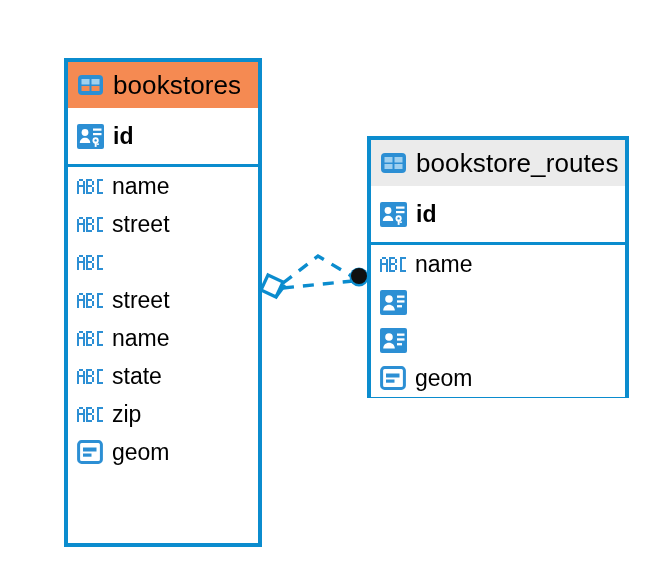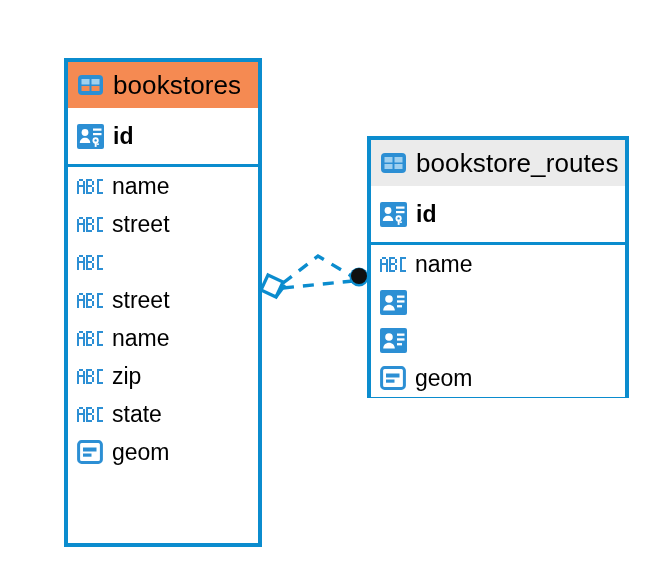--- a/index.html
+++ b/index.html
@@ -189,41 +189,41 @@
           <rect x="15" y="2" width="2" height="4" fill="#2c8fd4"></rect>
           <rect x="11" y="6" width="4" height="2" fill="#2c8fd4"></rect>
           <rect x="15" y="8" width="2" height="5" fill="#2c8fd4"></rect>
           <rect x="11" y="13" width="4" height="2" fill="#2c8fd4"></rect>
           <rect x="20" y="2" width="2" height="11" fill="#2c8fd4"></rect>
           <rect x="22" y="0" width="4" height="2" fill="#2c8fd4"></rect>
           <rect x="22" y="13" width="4" height="2" fill="#2c8fd4"></rect>
           <rect x="20" y="0" width="2" height="2" fill="#2c8fd4"></rect>
           <rect x="20" y="13" width="2" height="2" fill="#2c8fd4"></rect>
         </svg>
+        <span class="field-label">state</span>
+      </div>
+      <div class="field-row">
+        <svg class="icon" width="26" height="15" viewBox="0 0 26 15">
+          <rect x="0" y="2" width="2" height="13" fill="#2c8fd4"></rect>
+          <rect x="2" y="0" width="4" height="2" fill="#2c8fd4"></rect>
+          <rect x="6" y="2" width="2" height="13" fill="#2c8fd4"></rect>
+          <rect x="2" y="6" width="4" height="2" fill="#2c8fd4"></rect>
+          <rect x="9" y="0" width="2" height="15" fill="#2c8fd4"></rect>
+          <rect x="11" y="0" width="4" height="2" fill="#2c8fd4"></rect>
+          <rect x="15" y="2" width="2" height="4" fill="#2c8fd4"></rect>
+          <rect x="11" y="6" width="4" height="2" fill="#2c8fd4"></rect>
+          <rect x="15" y="8" width="2" height="5" fill="#2c8fd4"></rect>
+          <rect x="11" y="13" width="4" height="2" fill="#2c8fd4"></rect>
+          <rect x="20" y="2" width="2" height="11" fill="#2c8fd4"></rect>
+          <rect x="22" y="0" width="4" height="2" fill="#2c8fd4"></rect>
+          <rect x="22" y="13" width="4" height="2" fill="#2c8fd4"></rect>
+          <rect x="20" y="0" width="2" height="2" fill="#2c8fd4"></rect>
+          <rect x="20" y="13" width="2" height="2" fill="#2c8fd4"></rect>
+        </svg>
         <span class="field-label">zip</span>
-      </div>
-      <div class="field-row">
-        <svg class="icon" width="26" height="15" viewBox="0 0 26 15">
-          <rect x="0" y="2" width="2" height="13" fill="#2c8fd4"></rect>
-          <rect x="2" y="0" width="4" height="2" fill="#2c8fd4"></rect>
-          <rect x="6" y="2" width="2" height="13" fill="#2c8fd4"></rect>
-          <rect x="2" y="6" width="4" height="2" fill="#2c8fd4"></rect>
-          <rect x="9" y="0" width="2" height="15" fill="#2c8fd4"></rect>
-          <rect x="11" y="0" width="4" height="2" fill="#2c8fd4"></rect>
-          <rect x="15" y="2" width="2" height="4" fill="#2c8fd4"></rect>
-          <rect x="11" y="6" width="4" height="2" fill="#2c8fd4"></rect>
-          <rect x="15" y="8" width="2" height="5" fill="#2c8fd4"></rect>
-          <rect x="11" y="13" width="4" height="2" fill="#2c8fd4"></rect>
-          <rect x="20" y="2" width="2" height="11" fill="#2c8fd4"></rect>
-          <rect x="22" y="0" width="4" height="2" fill="#2c8fd4"></rect>
-          <rect x="22" y="13" width="4" height="2" fill="#2c8fd4"></rect>
-          <rect x="20" y="0" width="2" height="2" fill="#2c8fd4"></rect>
-          <rect x="20" y="13" width="2" height="2" fill="#2c8fd4"></rect>
-        </svg>
-        <span class="field-label">state</span>
       </div>
       <div class="field-row">
         <svg class="icon" width="26" height="24" viewBox="0 0 26 24">
           <rect x="1.6" y="1.6" width="22.8" height="20.8" rx="3" fill="#ffffff" stroke="#2c8fd4" stroke-width="3"></rect>
           <rect x="6" y="7.5" width="13.5" height="4" fill="#2c8fd4"></rect>
           <rect x="6" y="13.5" width="8.5" height="3.2" fill="#2c8fd4"></rect>
         </svg>
         <span class="field-label">geom</span>
       </div>
     </div>

